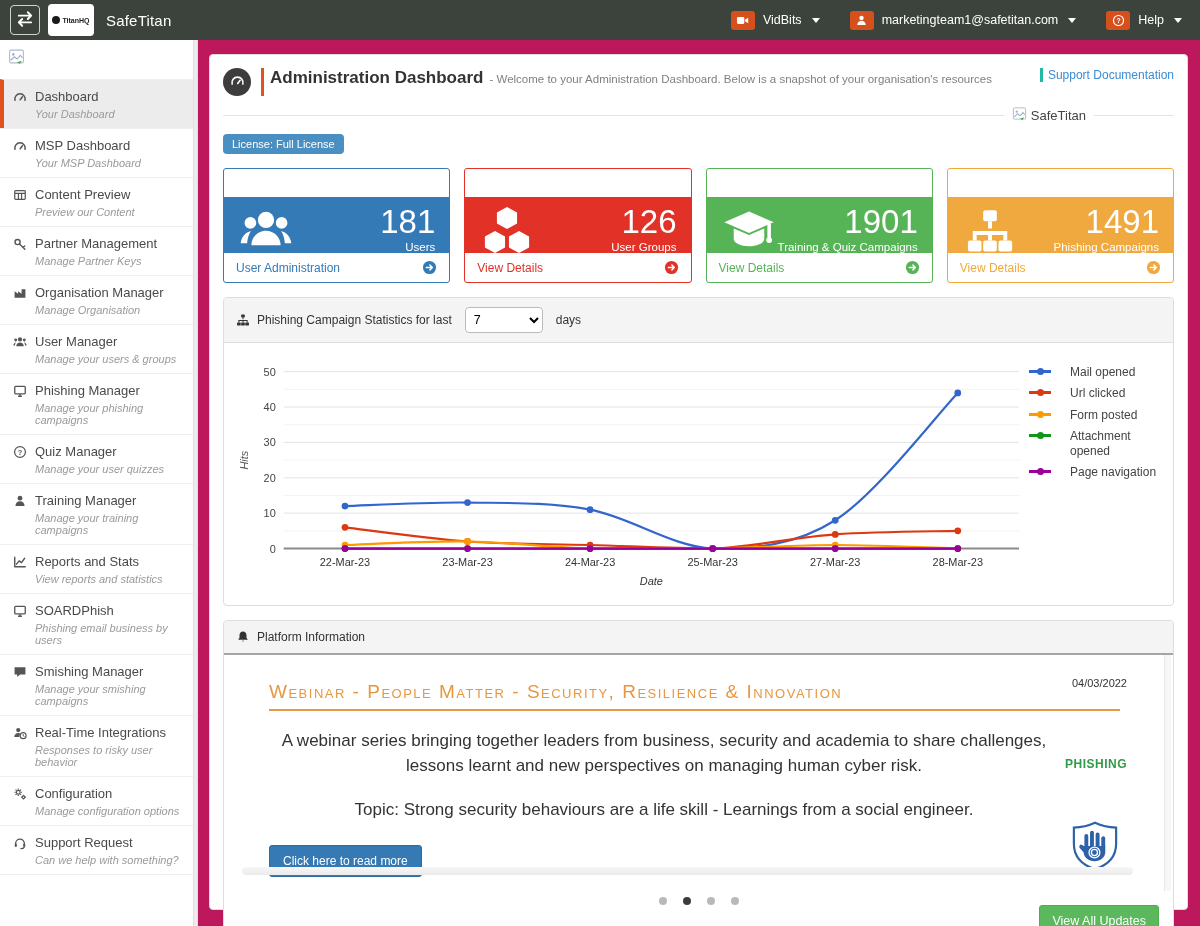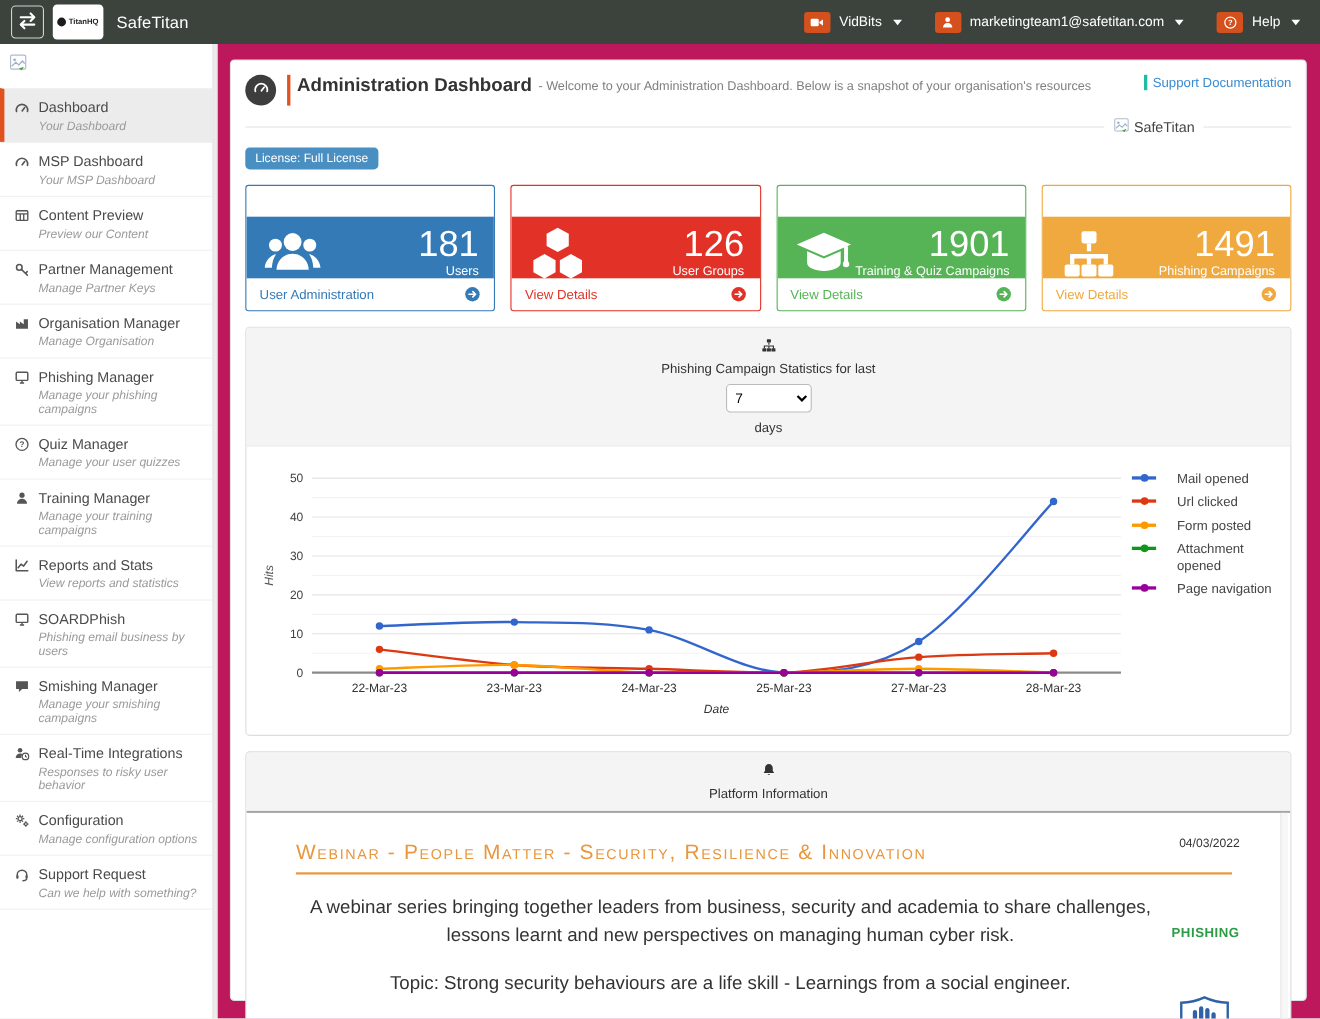--- a/index.html
+++ b/index.html
@@ -68,21 +68,21 @@
   .stat-nums { margin-left:auto; text-align:right; }
   .stat-value { font-size:33px; line-height:34px; }
   .stat-label { font-size:11.5px; margin-top:2px; }
   .stat-foot { display:flex; align-items:center; padding:7px 12px; color:var(--c); font-size:12px; cursor:pointer; }
   .stat-foot .ac { margin-left:auto; width:15px; height:15px; color:var(--c); }
   .stat-foot .ac svg { width:15px; height:15px; display:block; }
 
   
   .panel { border:1px solid #ddd; border-radius:4px; margin-top:14px; background:#fff; }
   .panel-head { background:#f4f4f4; border-bottom:1px solid #ddd; border-radius:4px 4px 0 0;
-    padding:9px 12px; font-size:12px; color:#333; display:flex; align-items:center; gap:7px;flex-direction:column; }
+    padding:9px 12px; font-size:12px; color:#333; display:flex; align-items:center; gap:7px; }
   .panel-head .pi { width:14px; height:14px; color:#333; }
   .panel-head .pi svg { width:14px; height:14px; display:block; }
   .days-select { width:78px; height:26px; font-size:12.5px; border:1px solid #bbb; border-radius:4px;
     background:#fff; padding:0 4px; margin:0 6px; }
   .chart-body { display:flex; padding:14px 4px 6px 10px; }
   #chart-svg { width:795px; height:242px; flex:0 0 795px; }
   .chart-legend { padding-top:8px; }
   .lg-item { display:flex; align-items:flex-start; gap:19px; margin-bottom:7px; font-size:12px; color:#444; }
   .lg-mark { position:relative; width:22px; height:3px; margin-top:5px; flex:0 0 22px; }
   .lg-mark i { position:absolute; left:8px; top:-2px; width:7px; height:7px; border-radius:50%; }
@@ -221,20 +221,36 @@
         <div class="side-item">
           <div class="side-row">
             <span class="si">
               <svg viewBox="0 0 16 16" fill="currentColor">
                 <path d="M1.8 13.5V6l4 2.8V6l4 2.8V3.6h4.4v9.9z"></path>
               </svg>
             </span>
             <span>Organisation Manager</span>
           </div>
           <div class="side-sub">Manage Organisation</div>
+        </div>
+        <div class="side-item">
+          <div class="side-row">
+            <span class="si">
+              <svg viewBox="0 0 16 16" fill="currentColor">
+                <circle cx="8" cy="5" r="2.4"></circle>
+                <path d="M3.7 12.8c0-2.4 1.9-4.3 4.3-4.3s4.3 1.9 4.3 4.3z"></path>
+                <circle cx="3.1" cy="5.7" r="1.6"></circle>
+                <path d="M.4 12c.2-1.8 1.3-3.2 2.9-3.7-.6.9-1 2.2-1.1 3.7z"></path>
+                <circle cx="12.9" cy="5.7" r="1.6"></circle>
+                <path d="M15.6 12c-.2-1.8-1.3-3.2-2.9-3.7.6.9 1 2.2 1.1 3.7z"></path>
+              </svg>
+            </span>
+            <span>User Manager</span>
+          </div>
+          <div class="side-sub">Manage your users &amp; groups</div>
         </div>
         <div class="side-item">
           <div class="side-row">
             <span class="si">
               <svg viewBox="0 0 16 16" fill="none" stroke="currentColor" stroke-width="1.5">
                 <rect x="2" y="2.8" width="12" height="8.4" rx="1"></rect>
                 <path d="M5.8 14h4.4M8 11.4V14"></path>
               </svg>
             </span>
             <span>Phishing Manager</span>

